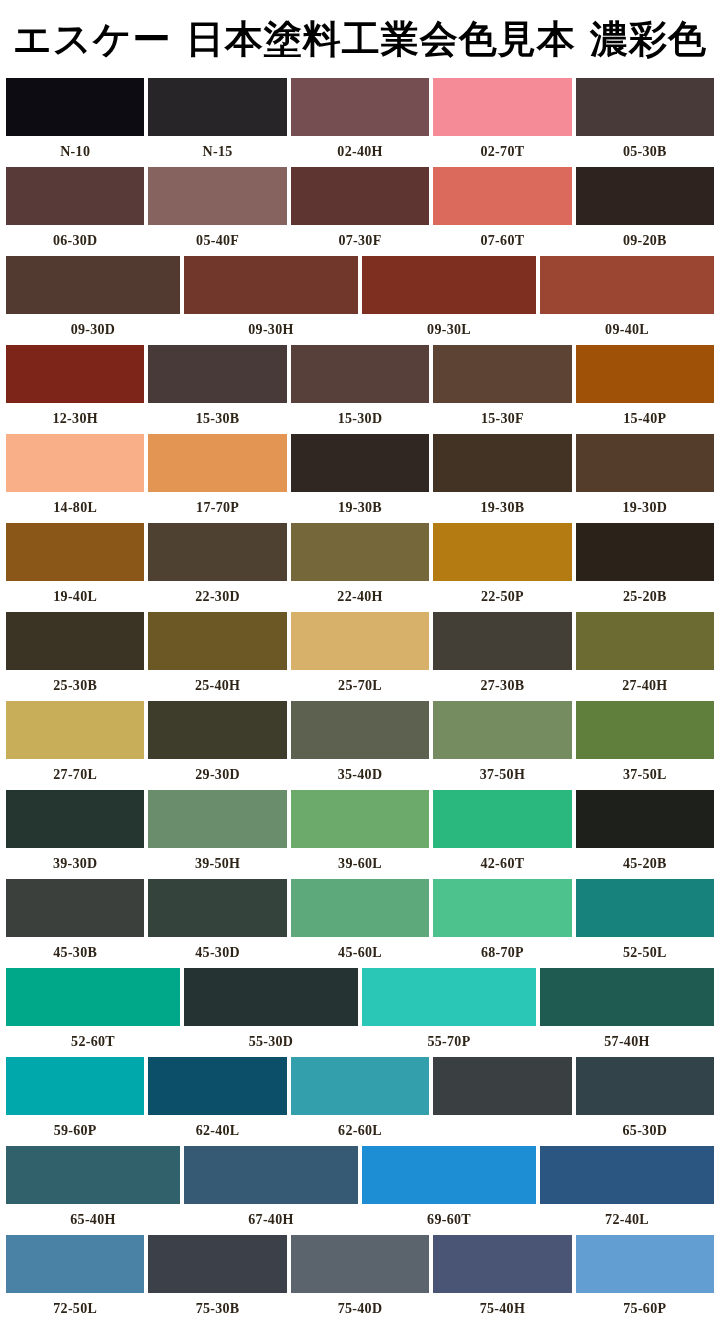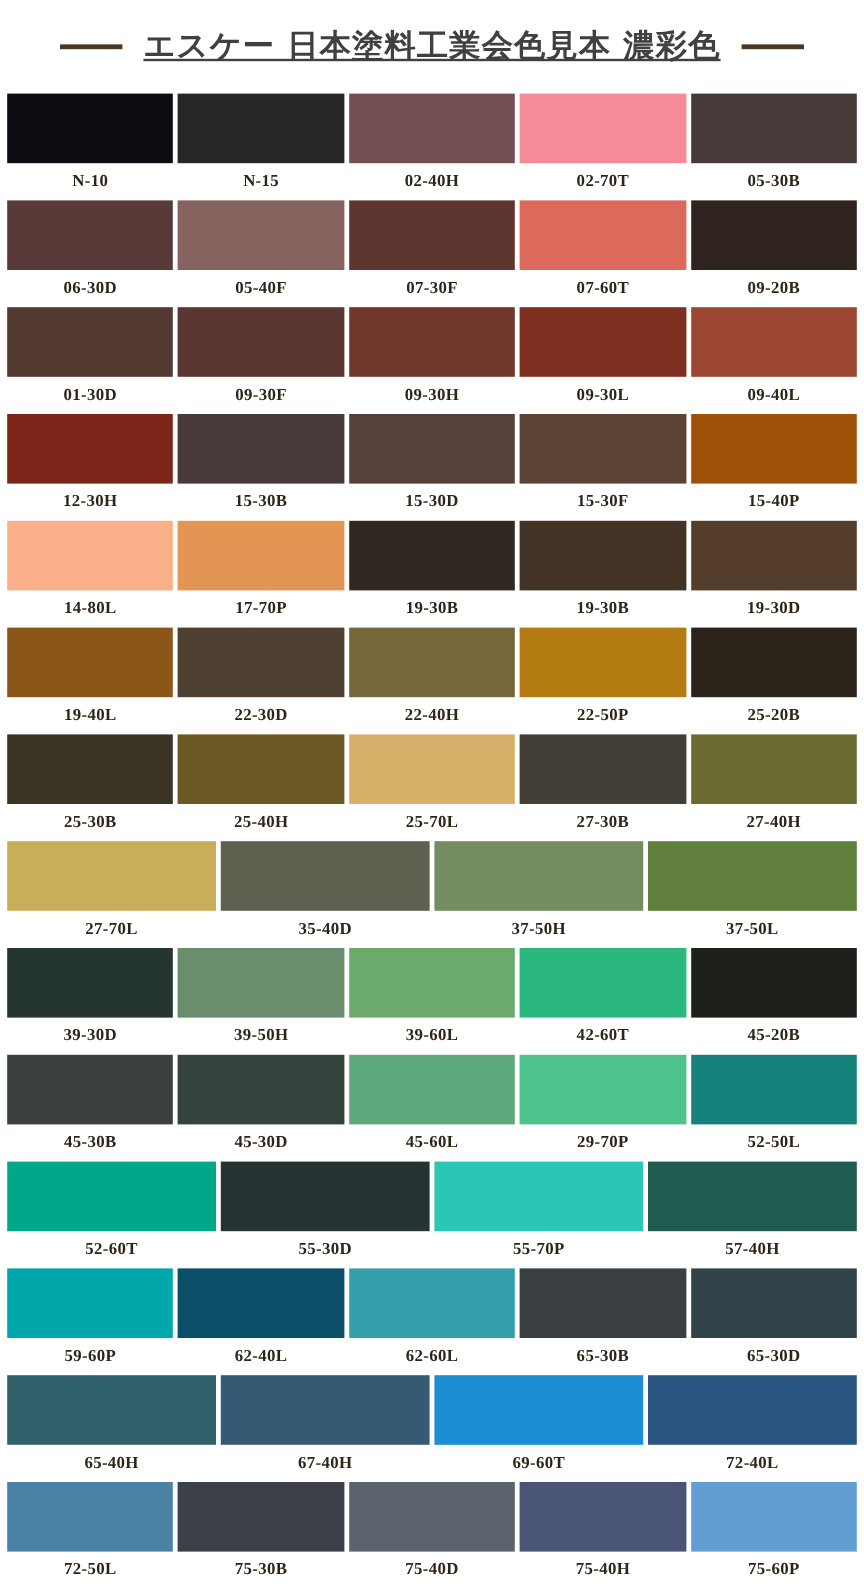--- a/index.html
+++ b/index.html
@@ -39,27 +39,26 @@
     width: 52px;
     height: 4px;
     background: #4a3424;
     flex: 0 0 auto;
   }
   .rule.left  { margin-right: 2px; }
   .rule.right { margin-left: 2px; }
 
   .title {
     font-family: "DejaVu Serif", "Liberation Serif", serif;
-    font-size: 26px;
+    font-size: 38px;
     font-weight: 700;
-    color: #404040;
+    color: #000000;
     letter-spacing: 1px;
     white-space: nowrap;
     line-height: 1;
-    text-decoration: underline;
   }
 
   
   .grid {
     padding: 0 6px;
     box-sizing: border-box;
   }
   .row {
     display: flex;
     gap: 4px;
@@ -140,25 +139,21 @@
           <div class="code">07-60T</div>
         </div>
         <div class="cell">
           <div class="chip" style="background-color: rgb(47, 35, 32);"></div>
           <div class="code">09-20B</div>
         </div>
       </div>
       <div class="row">
         <div class="cell">
           <div class="chip" style="background-color: rgb(83, 58, 49);"></div>
-          <div class="code">01-30D</div>
-        </div>
-        <div class="cell">
-          <div class="chip" style="background-color: rgb(92, 54, 48);"></div>
-          <div class="code">09-30F</div>
+          <div class="code">09-30D</div>
         </div>
         <div class="cell">
           <div class="chip" style="background-color: rgb(114, 55, 43);"></div>
           <div class="code">09-30H</div>
         </div>
         <div class="cell">
           <div class="chip" style="background-color: rgb(126, 47, 31);"></div>
           <div class="code">09-30L</div>
         </div>
         <div class="cell">
@@ -253,20 +248,24 @@
           <div class="chip" style="background-color: rgb(107, 107, 50);"></div>
           <div class="code">27-40H</div>
         </div>
       </div>
       <div class="row">
         <div class="cell">
           <div class="chip" style="background-color: rgb(201, 174, 89);"></div>
           <div class="code">27-70L</div>
         </div>
         <div class="cell">
+          <div class="chip" style="background-color: rgb(62, 61, 43);"></div>
+          <div class="code">29-30D</div>
+        </div>
+        <div class="cell">
           <div class="chip" style="background-color: rgb(93, 97, 80);"></div>
           <div class="code">35-40D</div>
         </div>
         <div class="cell">
           <div class="chip" style="background-color: rgb(116, 140, 95);"></div>
           <div class="code">37-50H</div>
         </div>
         <div class="cell">
           <div class="chip" style="background-color: rgb(96, 127, 60);"></div>
           <div class="code">37-50L</div>
@@ -302,21 +301,21 @@
         <div class="cell">
           <div class="chip" style="background-color: rgb(53, 67, 61);"></div>
           <div class="code">45-30D</div>
         </div>
         <div class="cell">
           <div class="chip" style="background-color: rgb(94, 169, 124);"></div>
           <div class="code">45-60L</div>
         </div>
         <div class="cell">
           <div class="chip" style="background-color: rgb(78, 194, 140);"></div>
-          <div class="code">29-70P</div>
+          <div class="code">68-70P</div>
         </div>
         <div class="cell">
           <div class="chip" style="background-color: rgb(23, 130, 123);"></div>
           <div class="code">52-50L</div>
         </div>
       </div>
       <div class="row">
         <div class="cell">
           <div class="chip" style="background-color: rgb(0, 168, 138);"></div>
           <div class="code">52-60T</div>
@@ -342,21 +341,20 @@
         <div class="cell">
           <div class="chip" style="background-color: rgb(11, 80, 104);"></div>
           <div class="code">62-40L</div>
         </div>
         <div class="cell">
           <div class="chip" style="background-color: rgb(51, 159, 173);"></div>
           <div class="code">62-60L</div>
         </div>
         <div class="cell">
           <div class="chip" style="background-color: rgb(58, 63, 66);"></div>
-          <div class="code">65-30B</div>
         </div>
         <div class="cell">
           <div class="chip" style="background-color: rgb(50, 67, 74);"></div>
           <div class="code">65-30D</div>
         </div>
       </div>
       <div class="row">
         <div class="cell">
           <div class="chip" style="background-color: rgb(49, 98, 107);"></div>
           <div class="code">65-40H</div>

